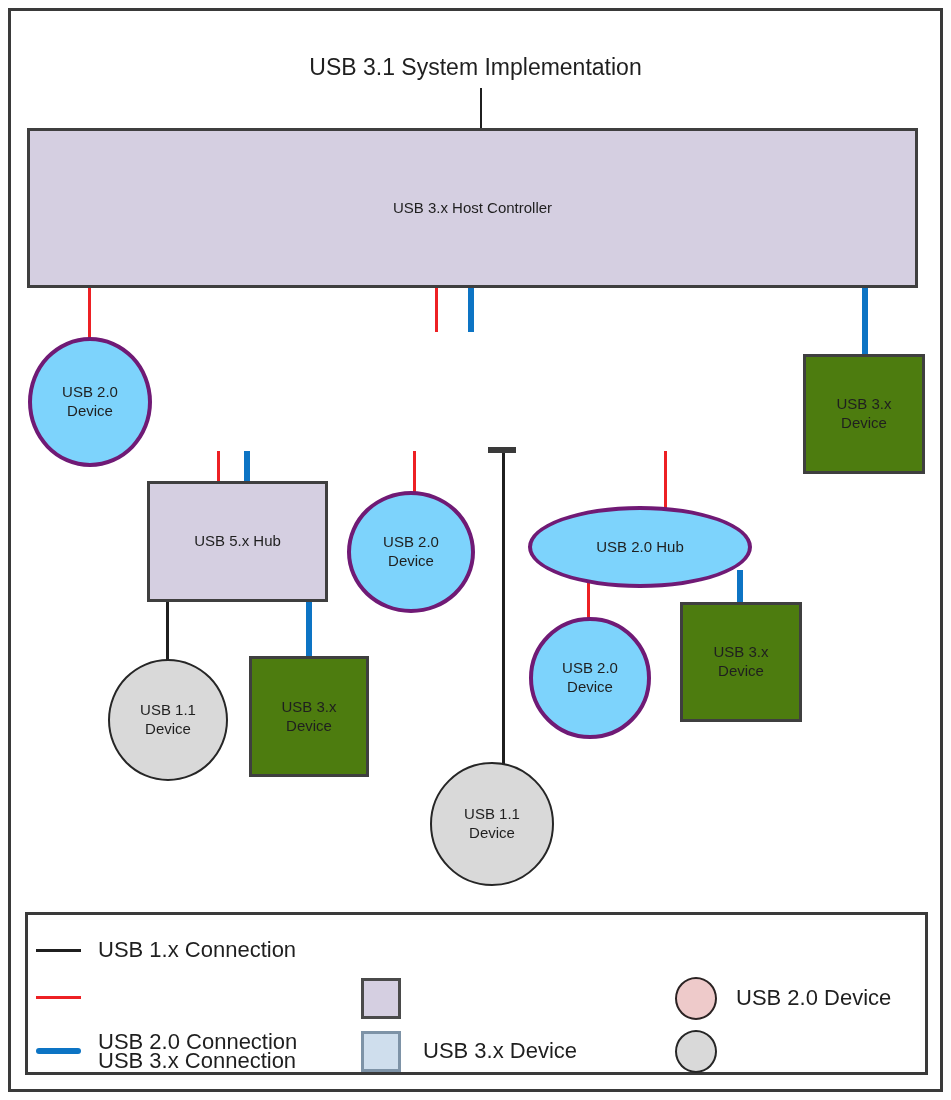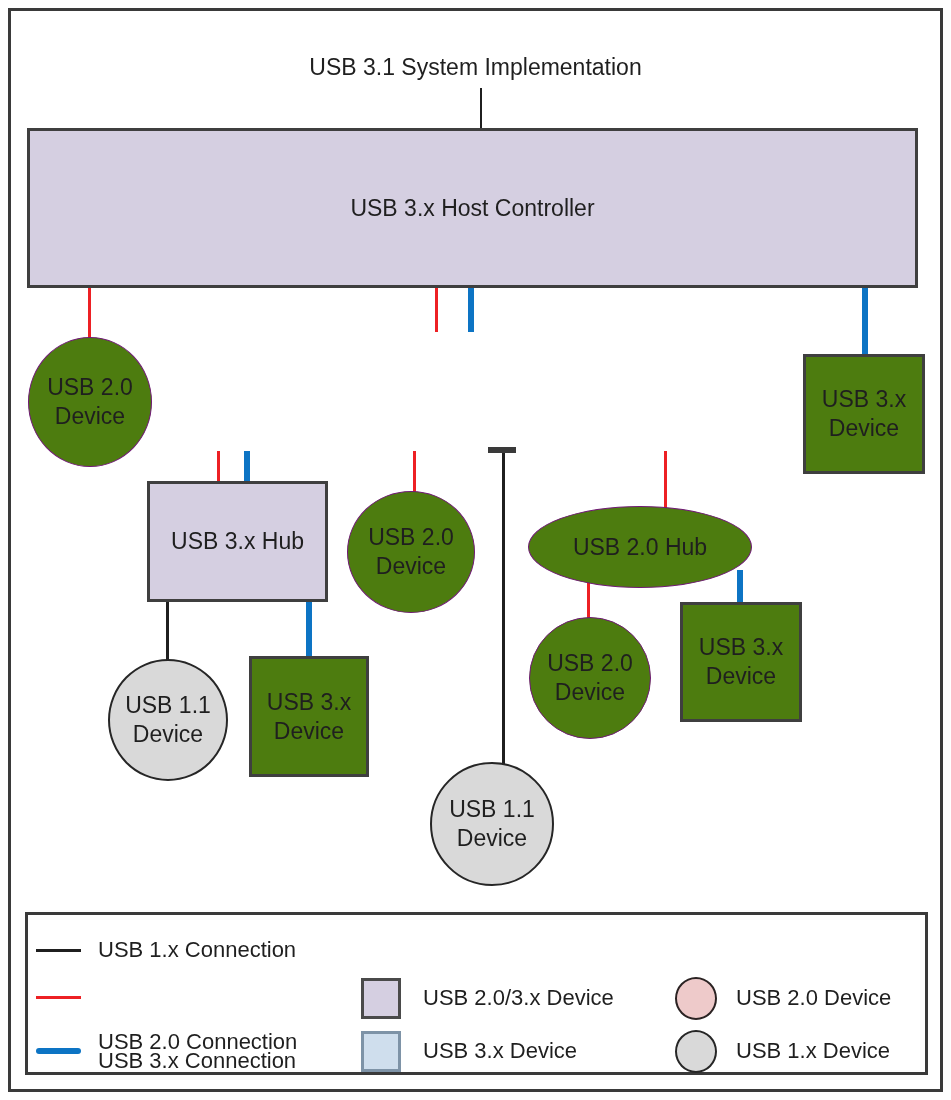--- a/index.html
+++ b/index.html
@@ -10,25 +10,25 @@
     color:#1f1f1f;
     text-decoration:underline;
   }
   .abs { position:absolute; box-sizing:border-box; }
   .frame { border:3px solid #3a3a3a; background:transparent; }
   .title { font-size:23px; text-align:center; }
   .node {
     position:absolute; box-sizing:border-box;
     display:flex; align-items:center; justify-content:center;
     text-align:center; white-space:pre-line;
-    font-size:23px; line-height:1.25; color:#1f1f1f;
+    font-size:15px; line-height:1.25; color:#1f1f1f;
   }
   .purplebox { background:#d5cfe1; border:3px solid #3f3f3f; }
   .bluebox   { background:#4d7c0f; border:3px solid #3f3f3f; }
-  .pinkellipse { background:#4d7c0f; border:1px solid #701a75; border-radius:50%; }
+  .pinkellipse { background:#7dd3fc; border:4px solid #701a75; border-radius:50%; }
   .grayellipse { background:#d9d9d9; border:2px solid #262626; border-radius:50%; }
   .line { position:absolute; }
   .c-black { background:#1f1f1f; }
   .c-red   { background:#ed2024; }
   .c-blue  { background:#0d74c4; }
   .legendbox { background:#ffffff; border:3px solid #3a3a3a; }
   .legend-label { position:absolute; height:30px; line-height:30px; font-size:22px; white-space:nowrap;text-align:right; }
   .swatch { position:absolute; box-sizing:border-box; }
   .sw-purple { background:#d5cfe1; border:3px solid #4a4a4a; }
   .sw-blue   { background:#cfdeed; border:3px solid #7e93a7; }
@@ -67,21 +67,21 @@
 
   <div class="node purplebox" style="left:27px; top:128px; width:891px; height:160px;">USB 3.x Host Controller</div>
 
 
   <div class="node pinkellipse" style="left:28px; top:337px; width:124px; height:130px;">USB 2.0
 Device</div>
 
   <div class="node bluebox" style="left:803px; top:354px; width:122px; height:120px;">USB 3.x
 Device</div>
 
-  <div class="node purplebox" style="left:147px; top:481px; width:181px; height:121px;">USB 3.x Hub</div>
+  <div class="node purplebox" style="left:147px; top:481px; width:181px; height:121px;">USB 5.x Hub</div>
 
   <div class="node pinkellipse" style="left:347px; top:491px; width:128px; height:122px;">USB 2.0
 Device</div>
 
   <div class="node pinkellipse" style="left:528px; top:506px; width:224px; height:82px;">USB 2.0 Hub</div>
 
   <div class="node grayellipse" style="left:108px; top:659px; width:120px; height:122px;">USB 1.1
 Device</div>
 
   <div class="node bluebox" style="left:249px; top:656px; width:120px; height:121px;">USB 3.x
@@ -101,25 +101,23 @@
     <div class="line c-black sample-thin" style="left:8px; top:34px; width:45px;"></div>
     <div class="legend-label" style="left:70px; top:20px;">USB 1.x Connection</div>
 
     <div class="line c-red sample-thin" style="left:8px; top:81px; width:45px;"></div>
     <div class="legend-label" style="left:70px; top:68px;margin-top:44px;">USB 2.0 Connection</div>
 
     <div class="line c-blue sample-thick" style="left:8px; top:133px; width:45px;"></div>
     <div class="legend-label" style="left:70px; top:131px;">USB 3.x Connection</div>
 
     <div class="swatch sw-purple" style="left:333px; top:63px; width:40px; height:41px;"></div>
-    <div class="legend-label" style="left:395px; top:68px;">USB 2.0/3.x Device</div>
 
     <div class="swatch sw-blue" style="left:333px; top:116px; width:40px; height:41px;"></div>
     <div class="legend-label" style="left:395px; top:121px;">USB 3.x Device</div>
 
     <div class="swatch sw-pink" style="left:647px; top:62px; width:42px; height:43px;"></div>
     <div class="legend-label" style="left:708px; top:68px;">USB 2.0 Device</div>
 
     <div class="swatch sw-gray" style="left:647px; top:115px; width:42px; height:43px;"></div>
-    <div class="legend-label" style="left:708px; top:121px;">USB 1.x Device</div>
   </div>
 
 </div>
 
 </body></html>

